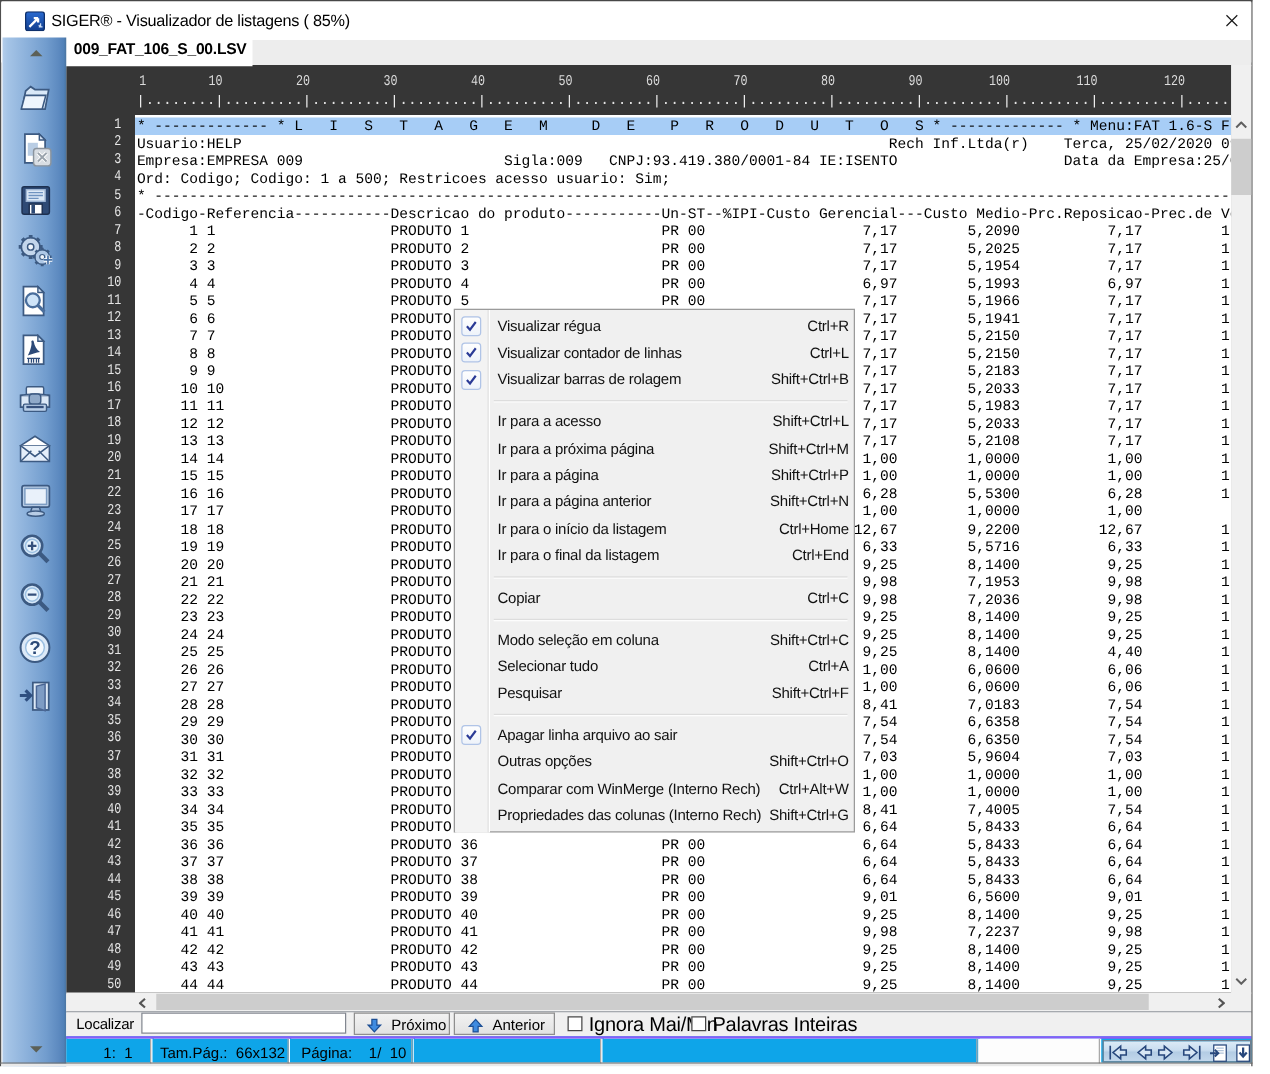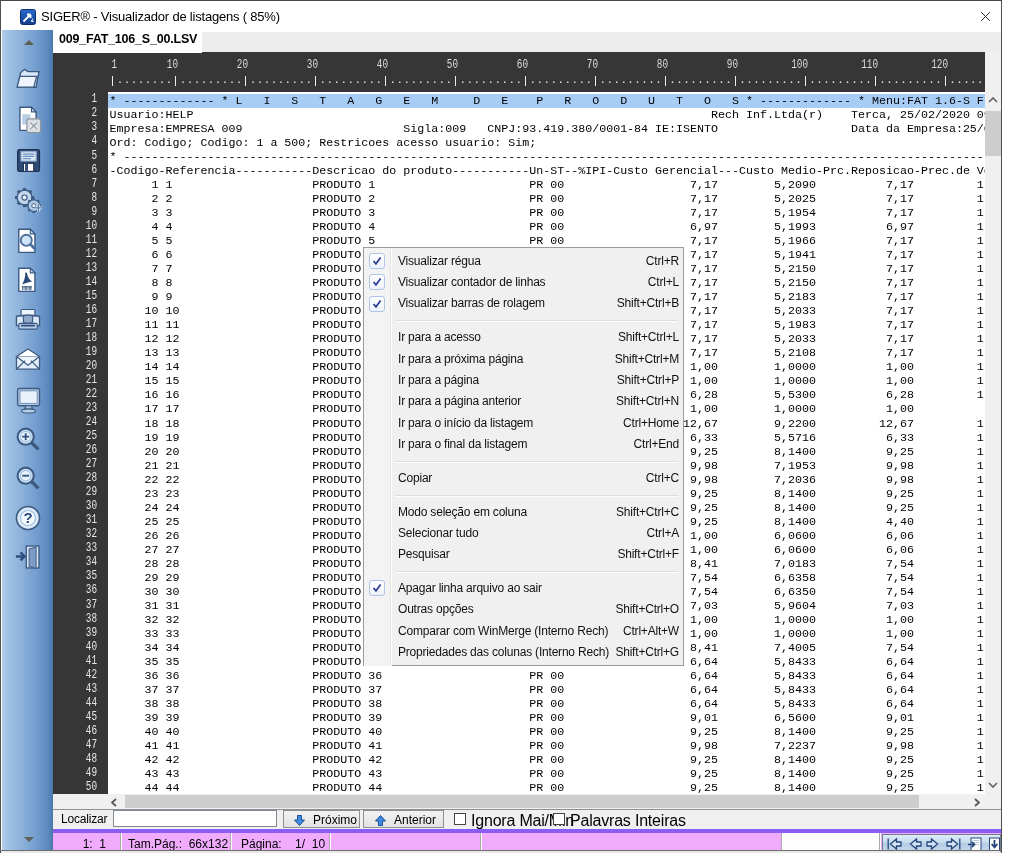--- a/index.html
+++ b/index.html
@@ -45,21 +45,21 @@
 #sepline { position:absolute; left:52px; top:807.5px; width:948px; height:1.7px; background:#8a9096; }
 #locrow { position:absolute; left:52px; top:809.2px; width:948px; height:18.6px; background:#f0f0f0; }
 #locrow .lbl { position:absolute; left:8px; top:2px; font-size:12px; color:#000; }
 #locinput { position:absolute; left:60px; top:0px; width:164px; height:17px; background:#fff; border:1px solid #828790; }
 .btn { position:absolute; top:0px; height:17.5px; background:linear-gradient(#f2f2f2,#e2e2e2);
  border:1px solid #8e8e8e; font-size:12px; color:#000; text-align:center; }
 .btn span { position:absolute; top:1.5px; }
 .cb { position:absolute; top:2.5px; width:12px; height:12px; background:#fff; border:1px solid #454545; }
 .cblbl { position:absolute; top:2px; font-size:16px; color:#000; }
 #locrow .lbl, .cblbl { letter-spacing:-0.2px; }
-#statrow { position:absolute; left:52px; top:827.8px; width:948px; height:21px; background:#f0abfc; border-top:4px solid #8b5cf6;padding-left:35px; }
+#statrow { position:absolute; left:52px; top:827.8px; width:948px; height:21px; background:#0ea5e9; border-top:2px solid #8b5cf6;padding-left:35px; }
 .seg { position:absolute; top:0; height:20px; border-right:1px solid #a9a9a9; box-shadow:1px 0 0 #fff; }
 .seg span { position:absolute; top:4px; font-size:12px; color:#000; white-space:pre; }
 #navpanel { position:absolute; left:829px; top:1.5px; width:119px; height:18px;
  background:linear-gradient(#dcebf7 0%,#c9ddef 45%,#b3cce4 55%,#c3d8ec 100%); border:1px solid #6f7f8f; }
 .nav { position:absolute; top:2px; }
 #botline { position:absolute; left:-1px; top:848.5px; width:1002px; height:1.6px; background:#6e6e6e; }
 #botstrip { position:absolute; left:0px; top:850.1px; width:999px; height:1.7px; background:#e9e9e9; }
 
 #menu { position:absolute; left:362px; top:245.7px; width:321px; height:419px; background:#f0f0f0;
  border:1px solid #9b9b9b; }

